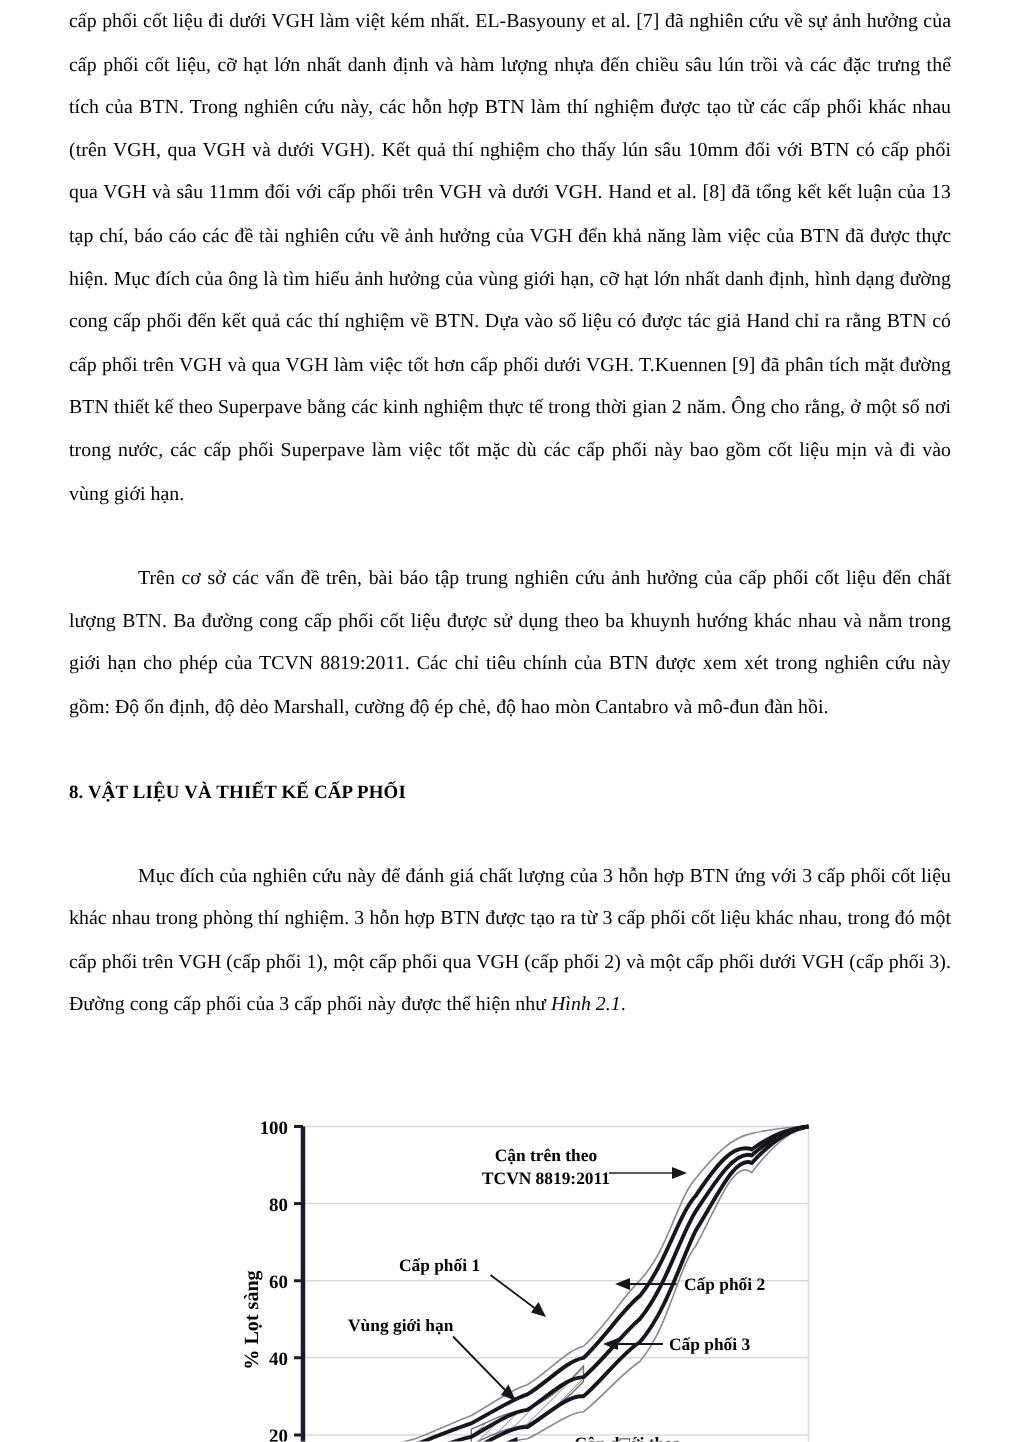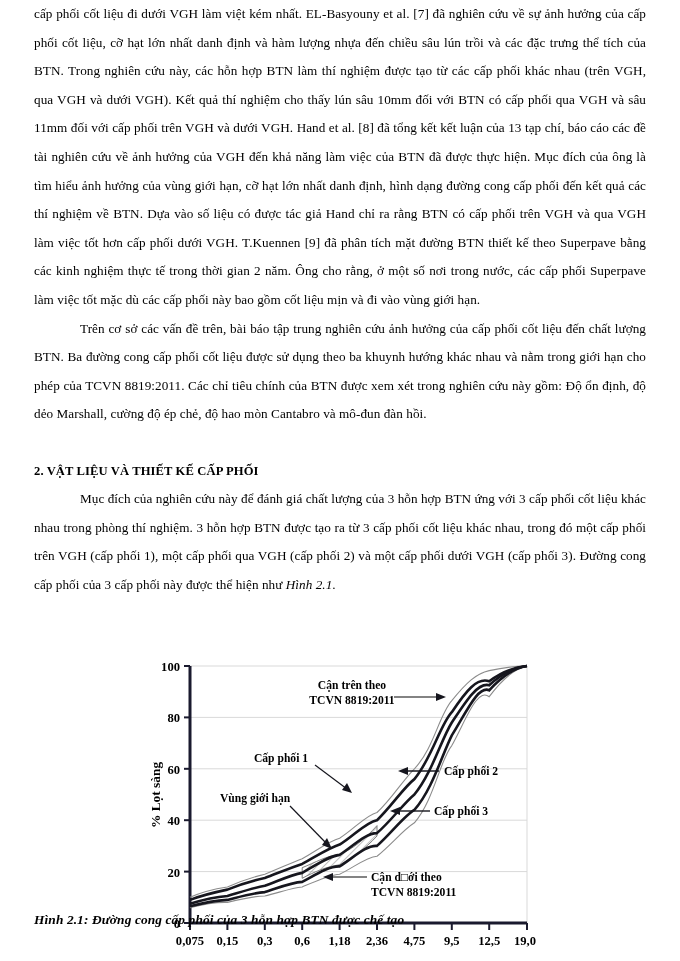--- a/index.html
+++ b/index.html
@@ -13,32 +13,33 @@
     font-family: "Liberation Serif", "DejaVu Serif", serif;
     color: #000000;
     position: relative;
     overflow: hidden;
   }
   .page {
     width: 680px;
     height: 961px;
     position: relative;
     box-sizing: border-box;
-    padding: 0 34px;
+    padding: 0 46px;
   }
   p.body-par {
     margin: 0;
     font-size: 13.2px;
     line-height: 28.6px;
     text-align: justify;
     text-justify: inter-word;
     letter-spacing: 0.05px;
   }
   p.body-par.indent {
     text-indent: 46px;
+    margin-top: 28px;
   }
   .sec-heading {
     font-size: 12.6px;
     font-weight: bold;
     line-height: 28px;
     margin: 0;
     padding-top: 14px;
     letter-spacing: 0.1px;
   }
   .gap-small { height: 14px; }
@@ -92,21 +93,21 @@
 <body>
 
 <div class="page">
 
   <p class="body-par">cấp phối cốt liệu đi dưới VGH làm việt kém nhất. EL-Basyouny et al. [7] đã nghiên cứu về sự ảnh hưởng của cấp phối cốt liệu, cỡ hạt lớn nhất danh định và hàm lượng nhựa đến chiều sâu lún trồi và các đặc trưng thể tích của BTN. Trong nghiên cứu này, các hỗn hợp BTN làm thí nghiệm được tạo từ các cấp phối khác nhau (trên VGH, qua VGH và dưới VGH). Kết quả thí nghiệm cho thấy lún sâu 10mm đối với BTN có cấp phối qua VGH và sâu 11mm đối với cấp phối trên VGH và dưới VGH. Hand et al. [8] đã tổng kết kết luận của 13 tạp chí, báo cáo các đề tài nghiên cứu về ảnh hưởng của VGH đến khả năng làm việc của BTN đã được thực hiện. Mục đích của ông là tìm hiểu ảnh hưởng của vùng giới hạn, cỡ hạt lớn nhất danh định, hình dạng đường cong cấp phối đến kết quả các thí nghiệm về BTN. Dựa vào số liệu có được tác giả Hand chỉ ra rằng BTN có cấp phối trên VGH và qua VGH làm việc tốt hơn cấp phối dưới VGH. T.Kuennen [9] đã phân tích mặt đường BTN thiết kế theo Superpave bằng các kinh nghiệm thực tế trong thời gian 2 năm. Ông cho rằng, ở một số nơi trong nước, các cấp phối Superpave làm việc tốt mặc dù các cấp phối này bao gồm cốt liệu mịn và đi vào vùng giới hạn.</p>
 
   <p class="body-par indent">Trên cơ sở các vấn đề trên, bài báo tập trung nghiên cứu ảnh hưởng của cấp phối cốt liệu đến chất lượng BTN. Ba đường cong cấp phối cốt liệu được sử dụng theo ba khuynh hướng khác nhau và nằm trong giới hạn cho phép của TCVN 8819:2011. Các chỉ tiêu chính của BTN được xem xét trong nghiên cứu này gồm: Độ ổn định, độ dẻo Marshall, cường độ ép chẻ, độ hao mòn Cantabro và mô-đun đàn hồi.</p>
 
   <div class="gap-small"></div>
 
-  <div class="sec-heading">2. VẬT LIỆU VÀ THIẾT KẾ CẤP PHỐI</div>
+  <div class="sec-heading">8. VẬT LIỆU VÀ THIẾT KẾ CẤP PHỐI</div>
 
   <p class="body-par indent"><span>Mục đích của nghiên cứu này để đánh giá chất lượng của 3 hỗn hợp BTN ứng với 3 cấp phối cốt liệu khác nhau trong phòng thí nghiệm. 3 hỗn hợp BTN được tạo ra từ 3 cấp phối cốt liệu khác nhau, trong đó một cấp phối trên VGH (cấp phối 1), một cấp phối qua VGH (cấp phối 2) và một cấp phối dưới VGH (cấp phối 3). Đường cong cấp phối của 3 cấp phối này được thể hiện như </span><i>Hình 2.1</i><span>.</span></p>
 
   <div class="figure-wrap">
 
     <div class="chart-box">
       <svg width="612" height="330" viewBox="0 0 612 330">
 
         <rect x="156" y="41" width="337" height="257" fill="#ffffff"></rect>
 

